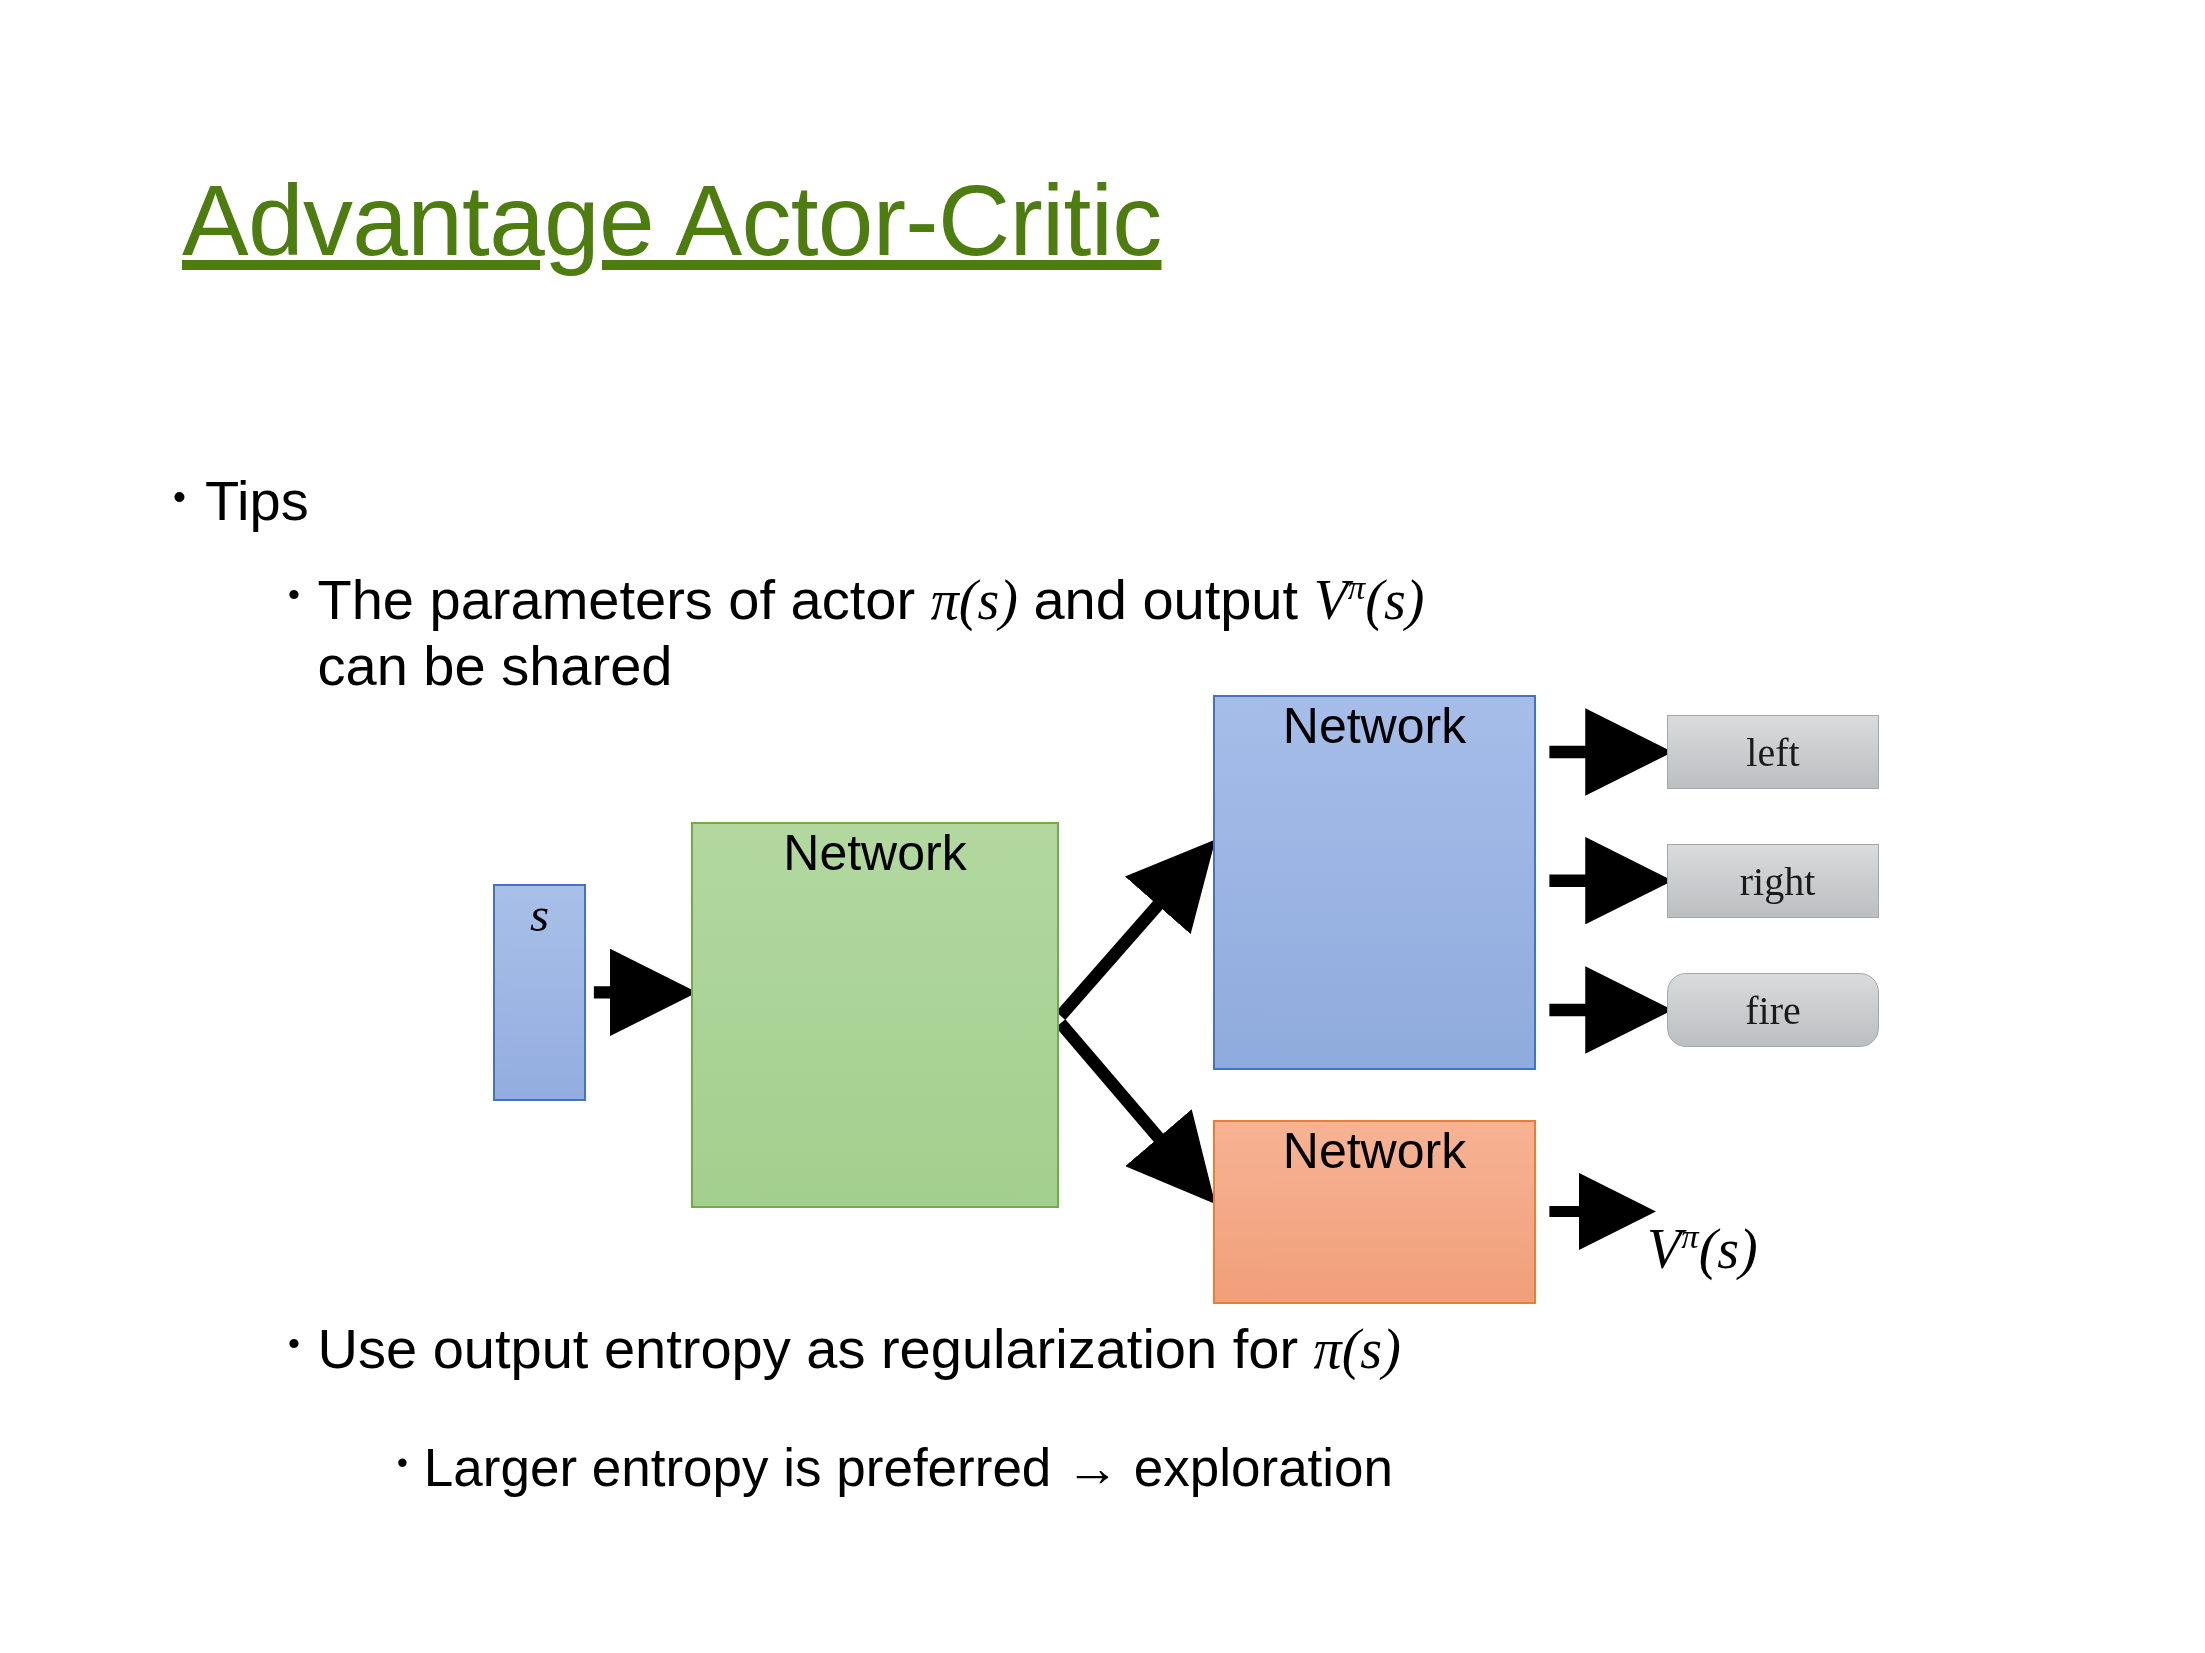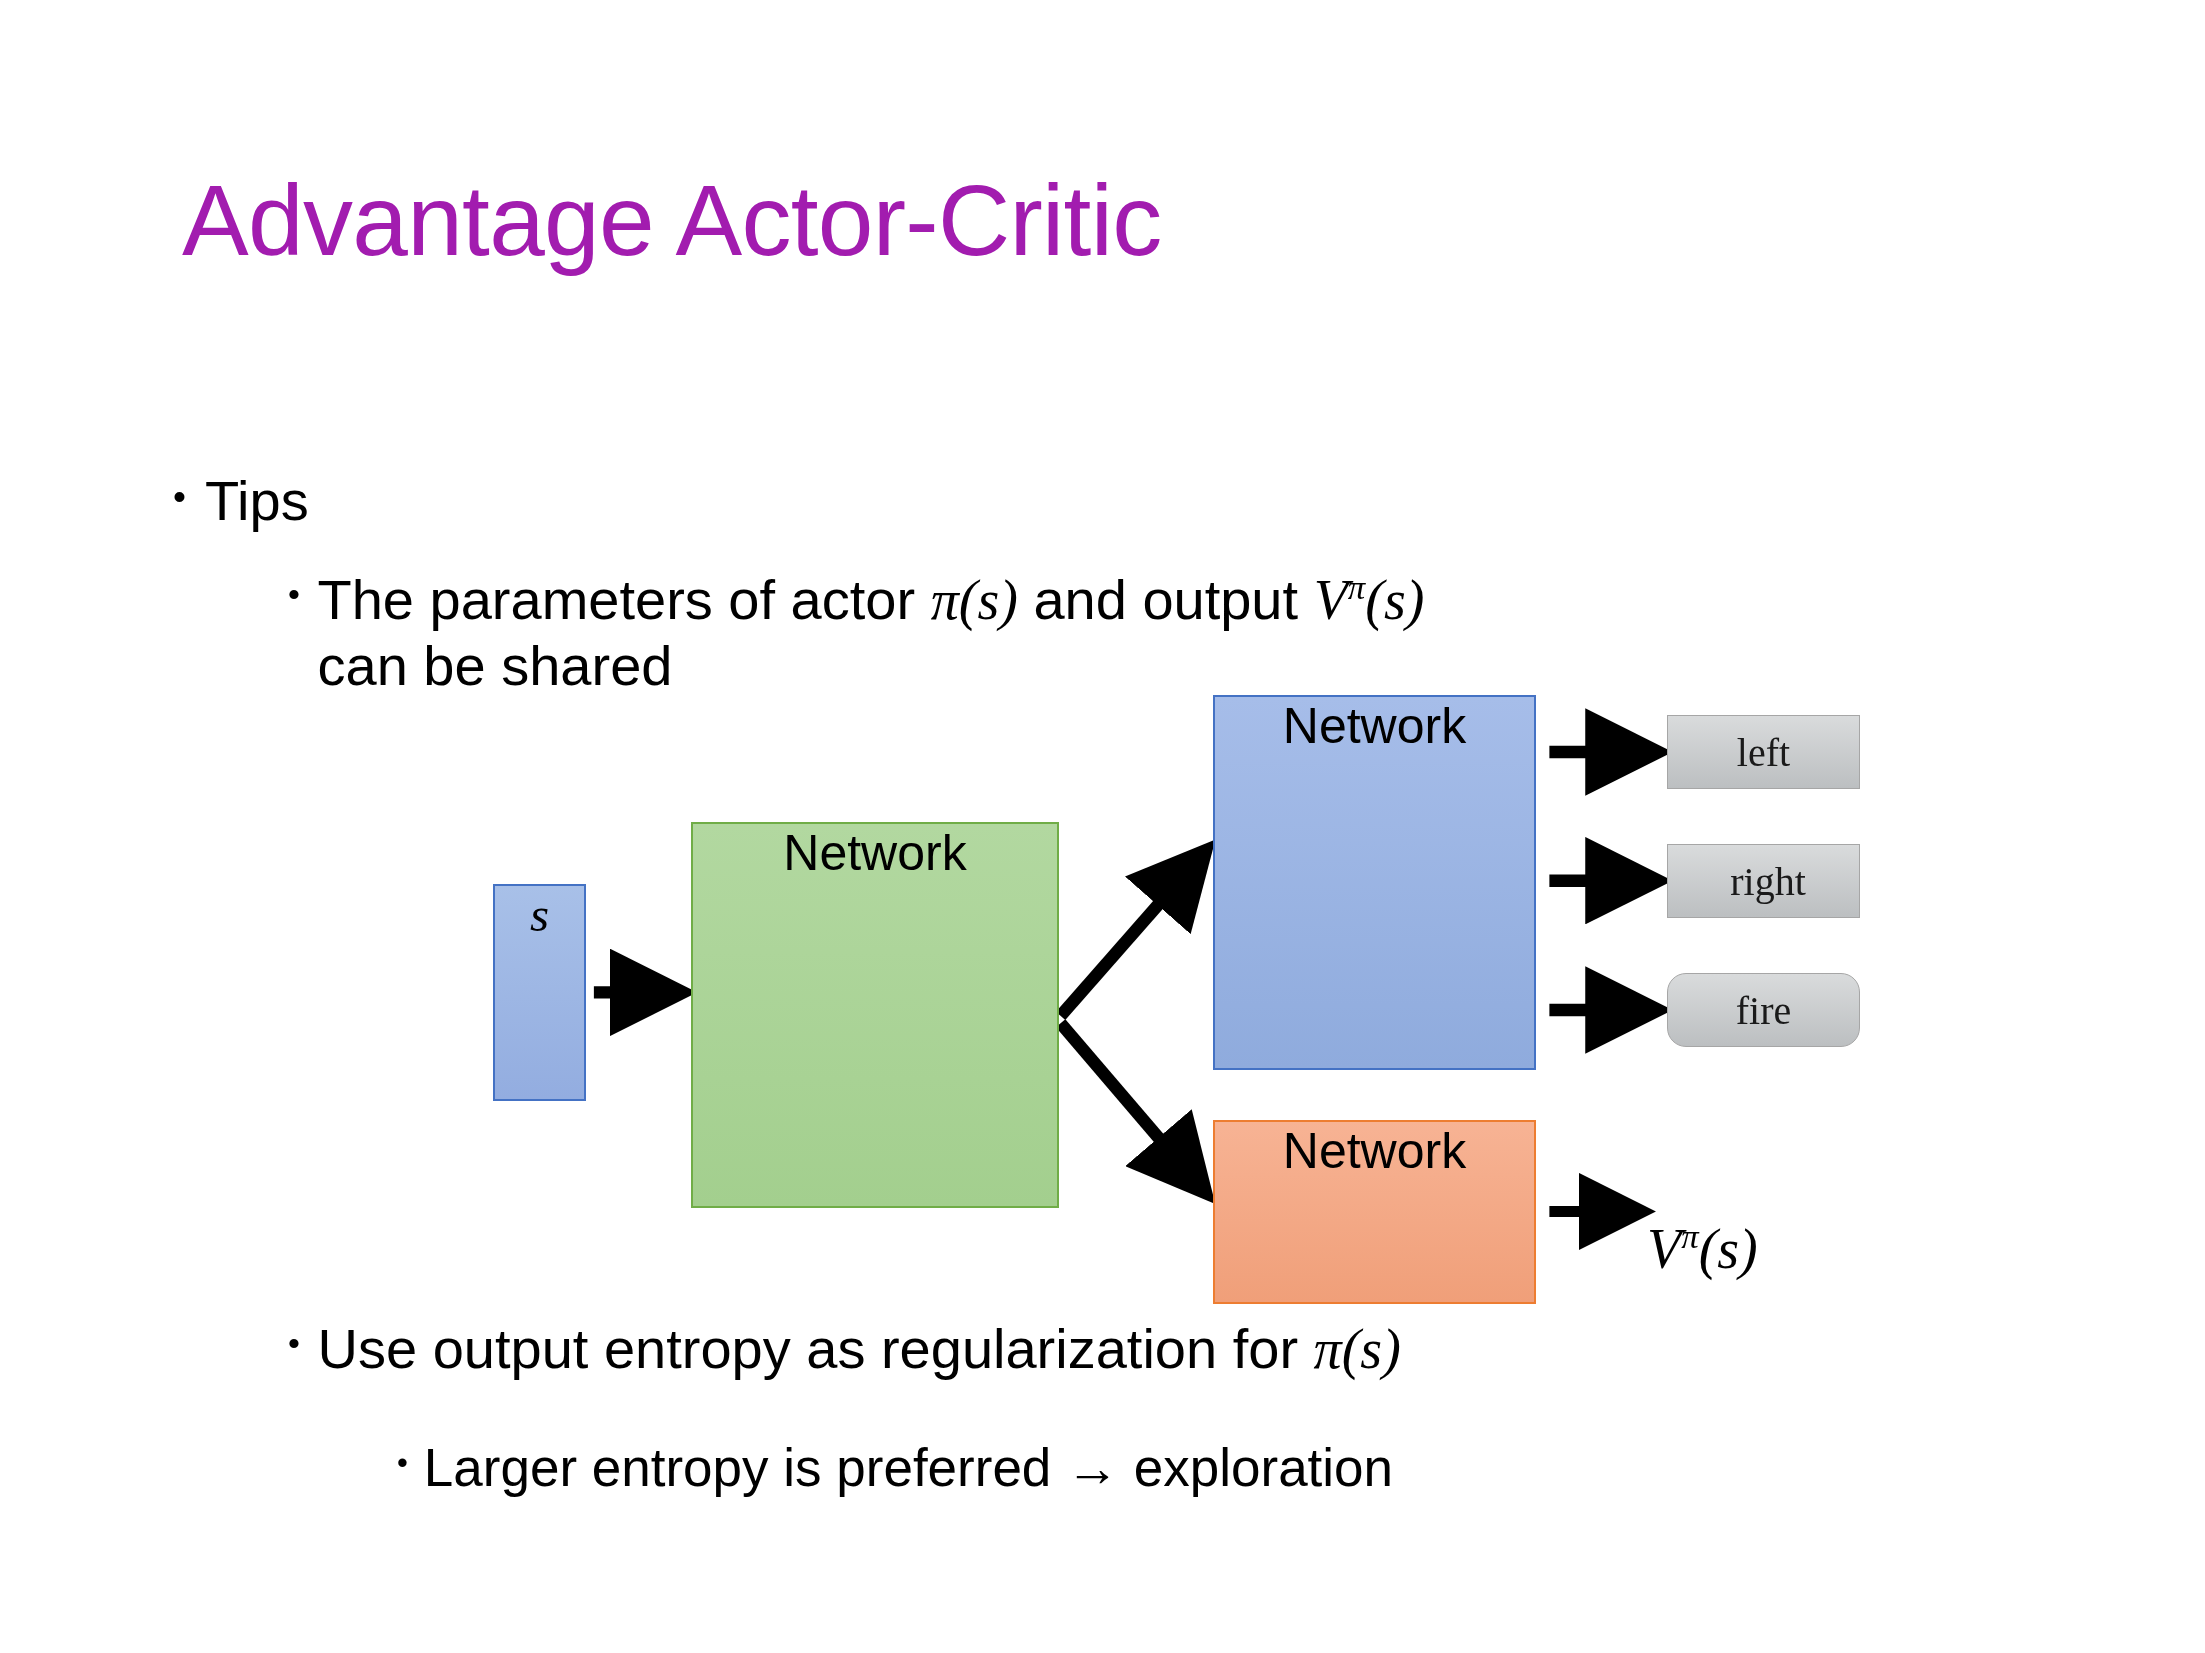--- a/index.html
+++ b/index.html
@@ -20,22 +20,23 @@
   
   #slide-title {
     position: absolute;
     left: 182px;
     top: 168px;
     width: 1838px;
     font-size: 100px;
     line-height: 1.05;
     font-weight: 400;
     letter-spacing: -0.7px;
-    color: #a21caf;
+    color: #4d7c0f;
     white-space: nowrap;
+    text-decoration: underline;
   }
 
   
   .bullet-row {
     position: absolute;
     display: flex;
     align-items: flex-start;
     white-space: nowrap;
   }
   .bullet-dot {
@@ -143,21 +144,21 @@
     background: linear-gradient(to bottom, #f7b394 0%, #f09f79 100%);
     border: 2.2px solid #ed7d31;
   }
   #node-critic .label { font-size: 50px; }
 
   
   .action-box {
     position: absolute;
     box-sizing: border-box;
     left: 1667px;
-    width: 193px;
+    width: 212px;
     height: 74px;
     background: linear-gradient(to bottom, #d9dbdc 0%, #bcbfc1 100%);
     border: 1.5px solid #a6a6a6;
     display: flex;
     align-items: center;
     justify-content: center;
     font-family: "Liberation Serif", "DejaVu Serif", serif;
     font-size: 40px;
     color: #1a1a1a;
   }

